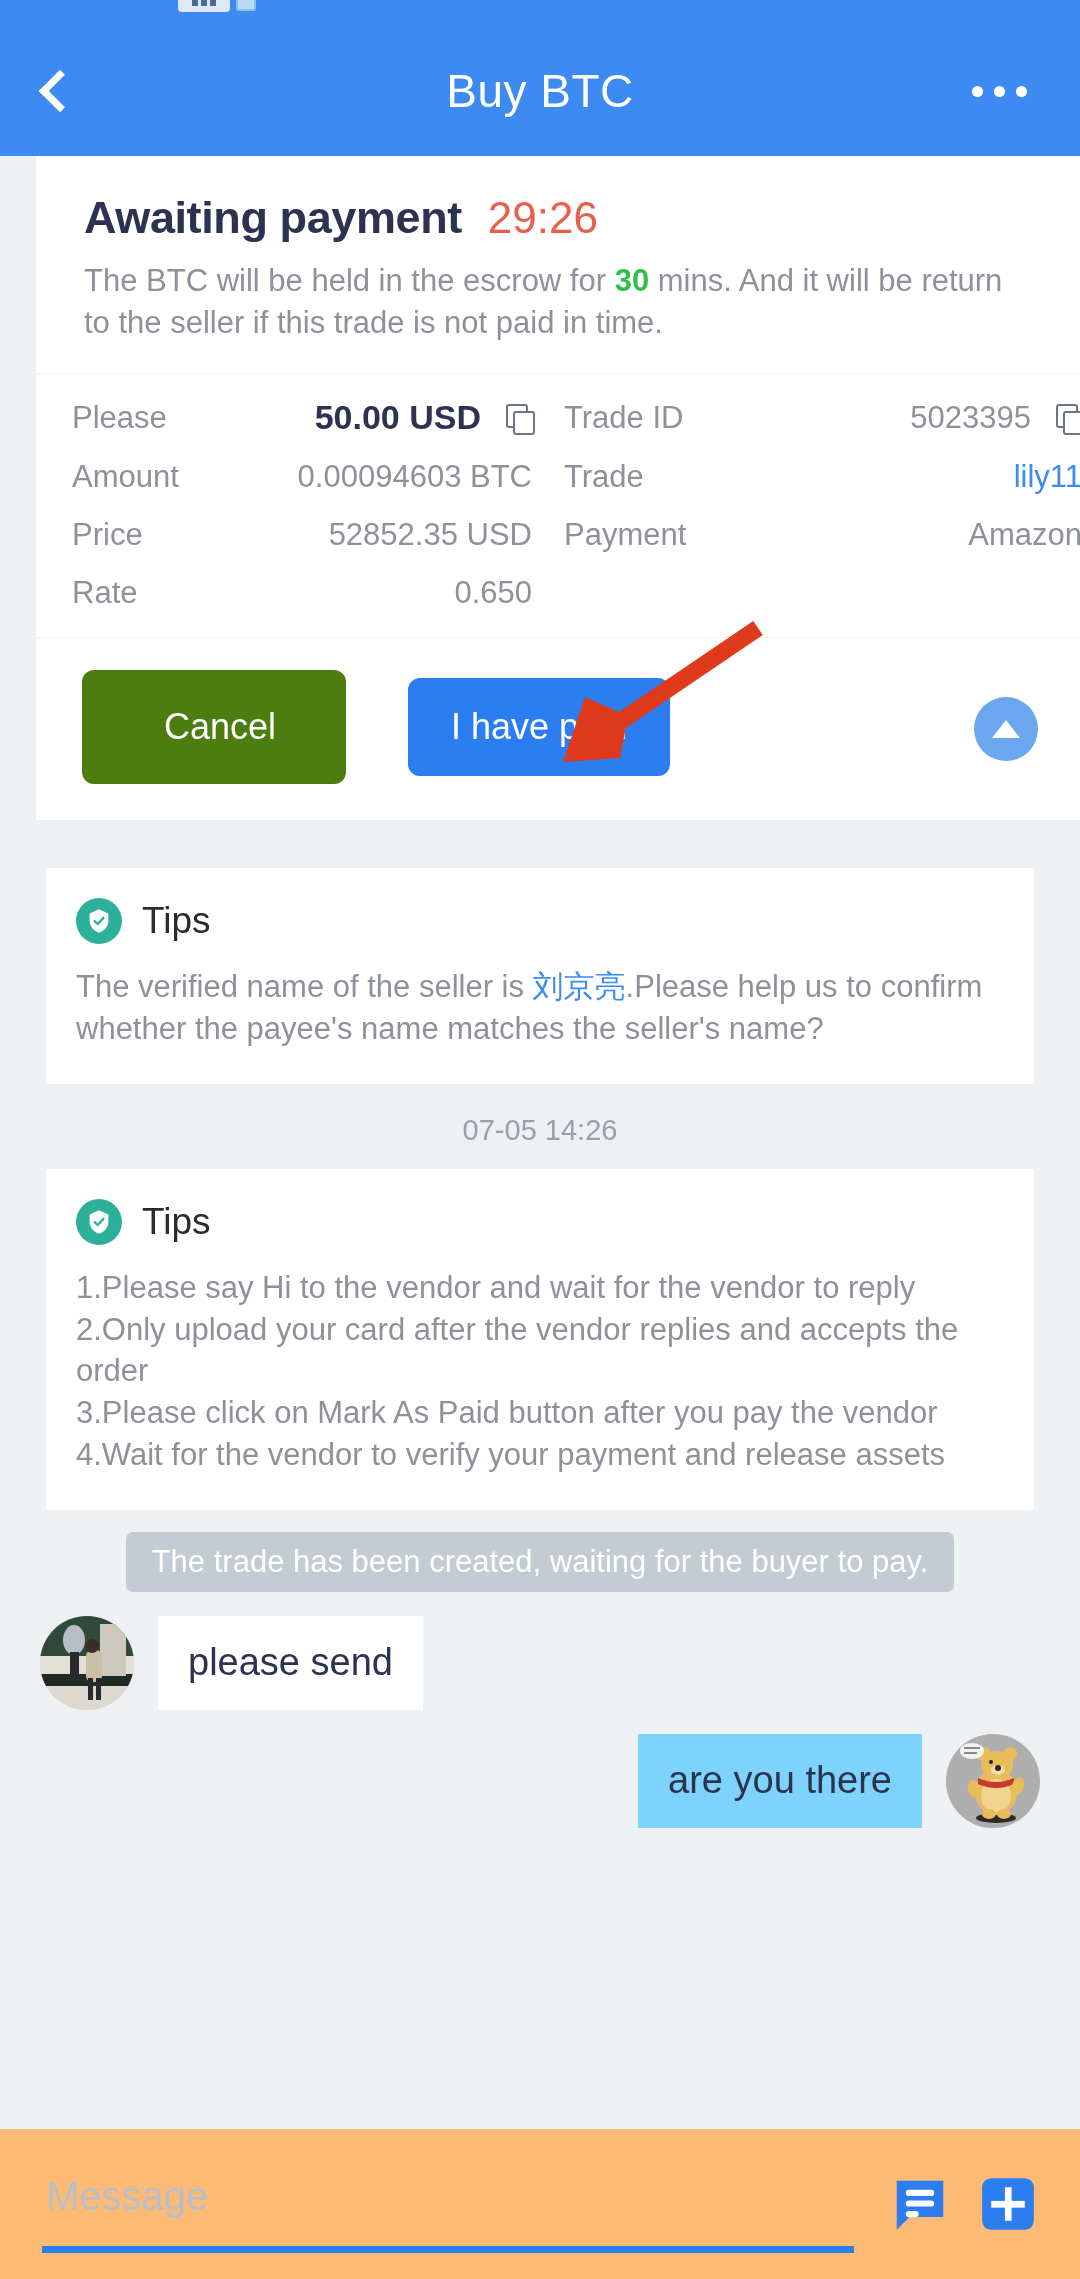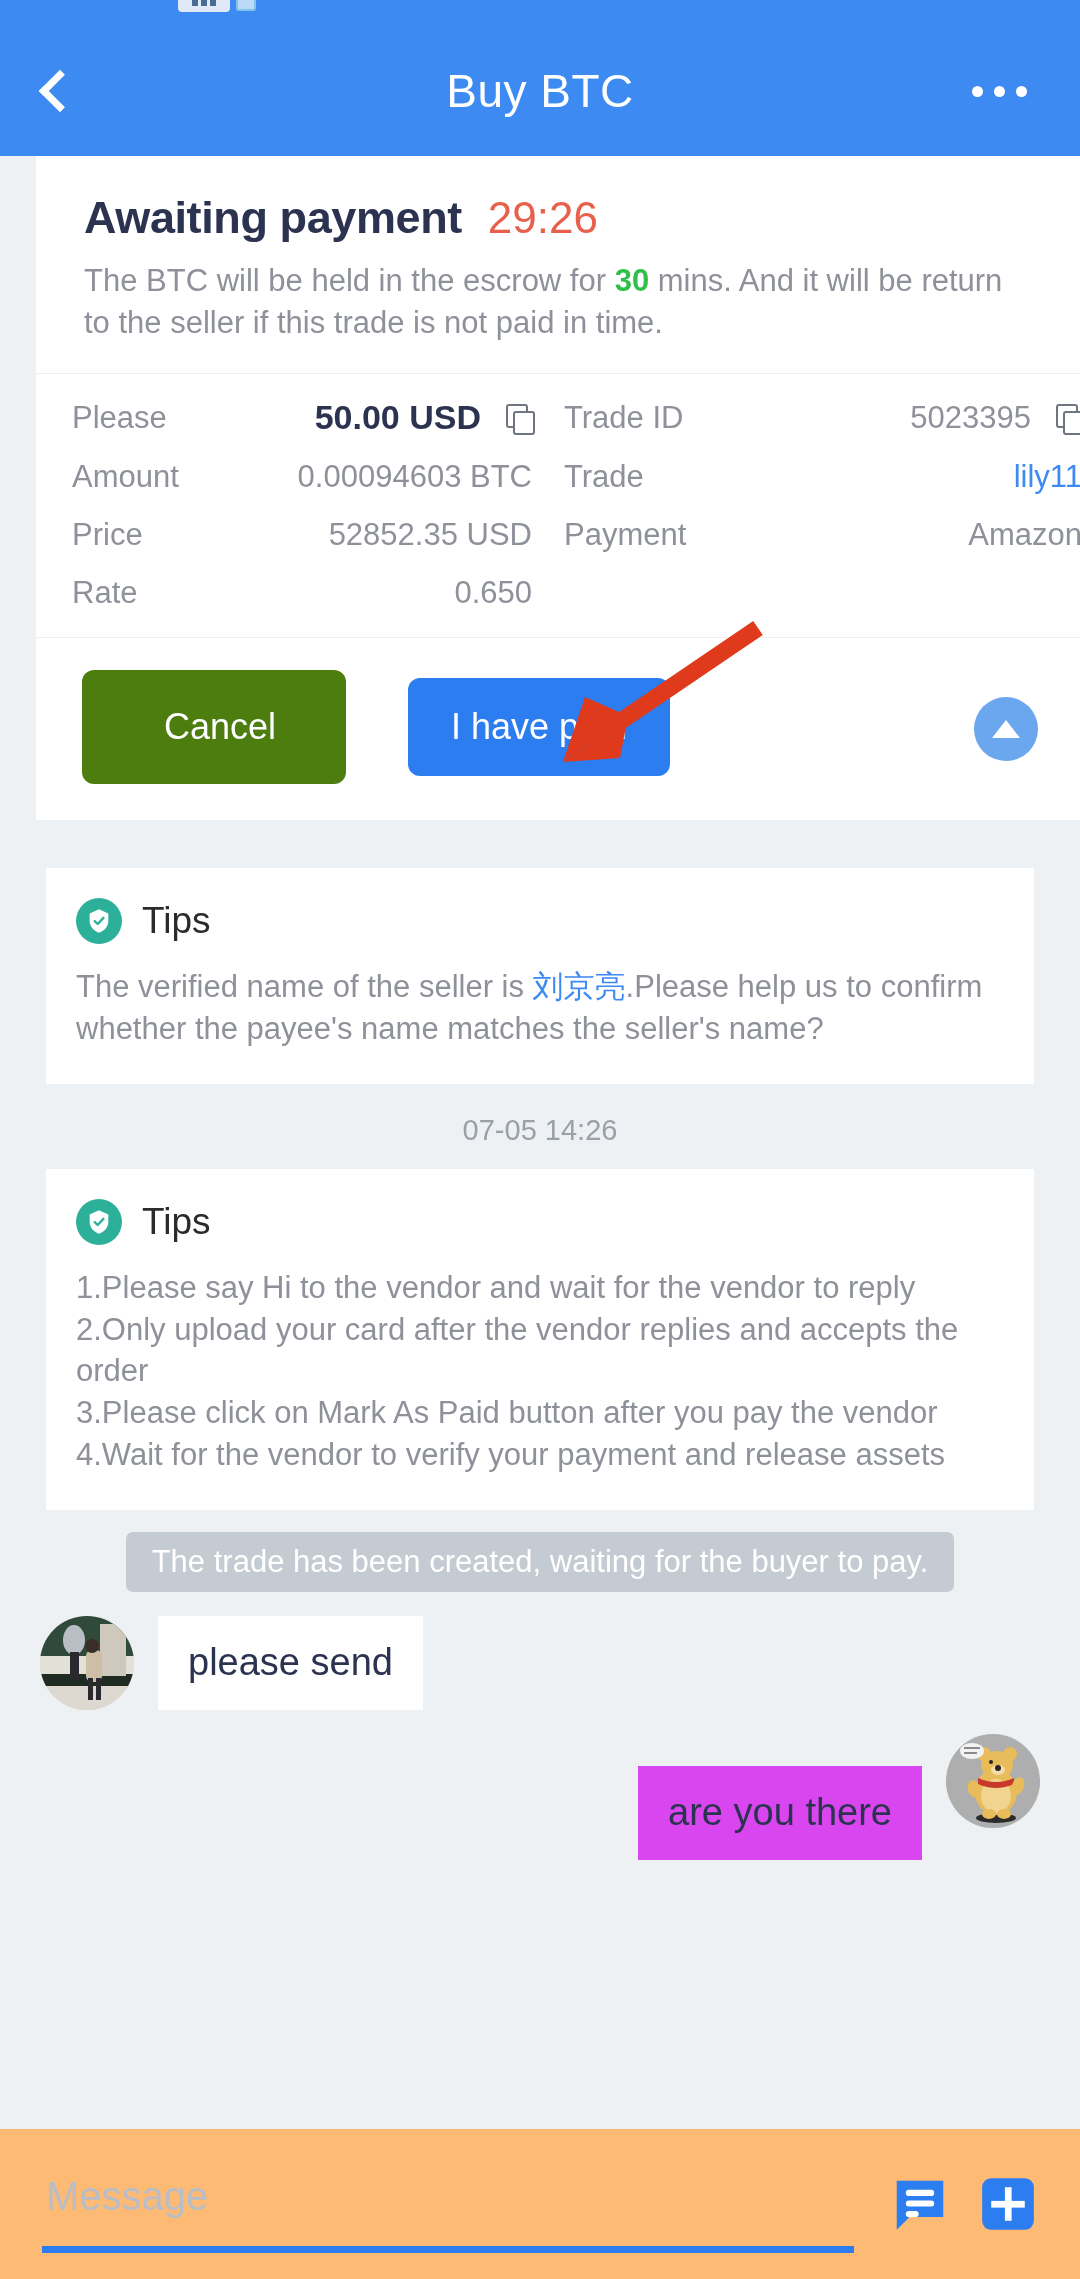--- a/index.html
+++ b/index.html
@@ -315,21 +315,21 @@
   }
   .avatar svg { display: block; width: 100%; height: 100%; }
   .bubble {
     font-size: 38px;
     color: #2c3350;
     padding: 26px 30px;
     max-width: 640px;
     line-height: 1.1;
   }
   .bubble.incoming { background: #ffffff; }
-  .bubble.outgoing { background: #d946ef; margin-top: 32px; }
+  .bubble.outgoing { background: #7dd3fc; }
 
   
   .input-bar {
     flex: 0 0 auto;
     background: #fdba74;
     height: 150px;
     display: flex;
     align-items: center;
     padding: 0 34px;
     gap: 12px;

